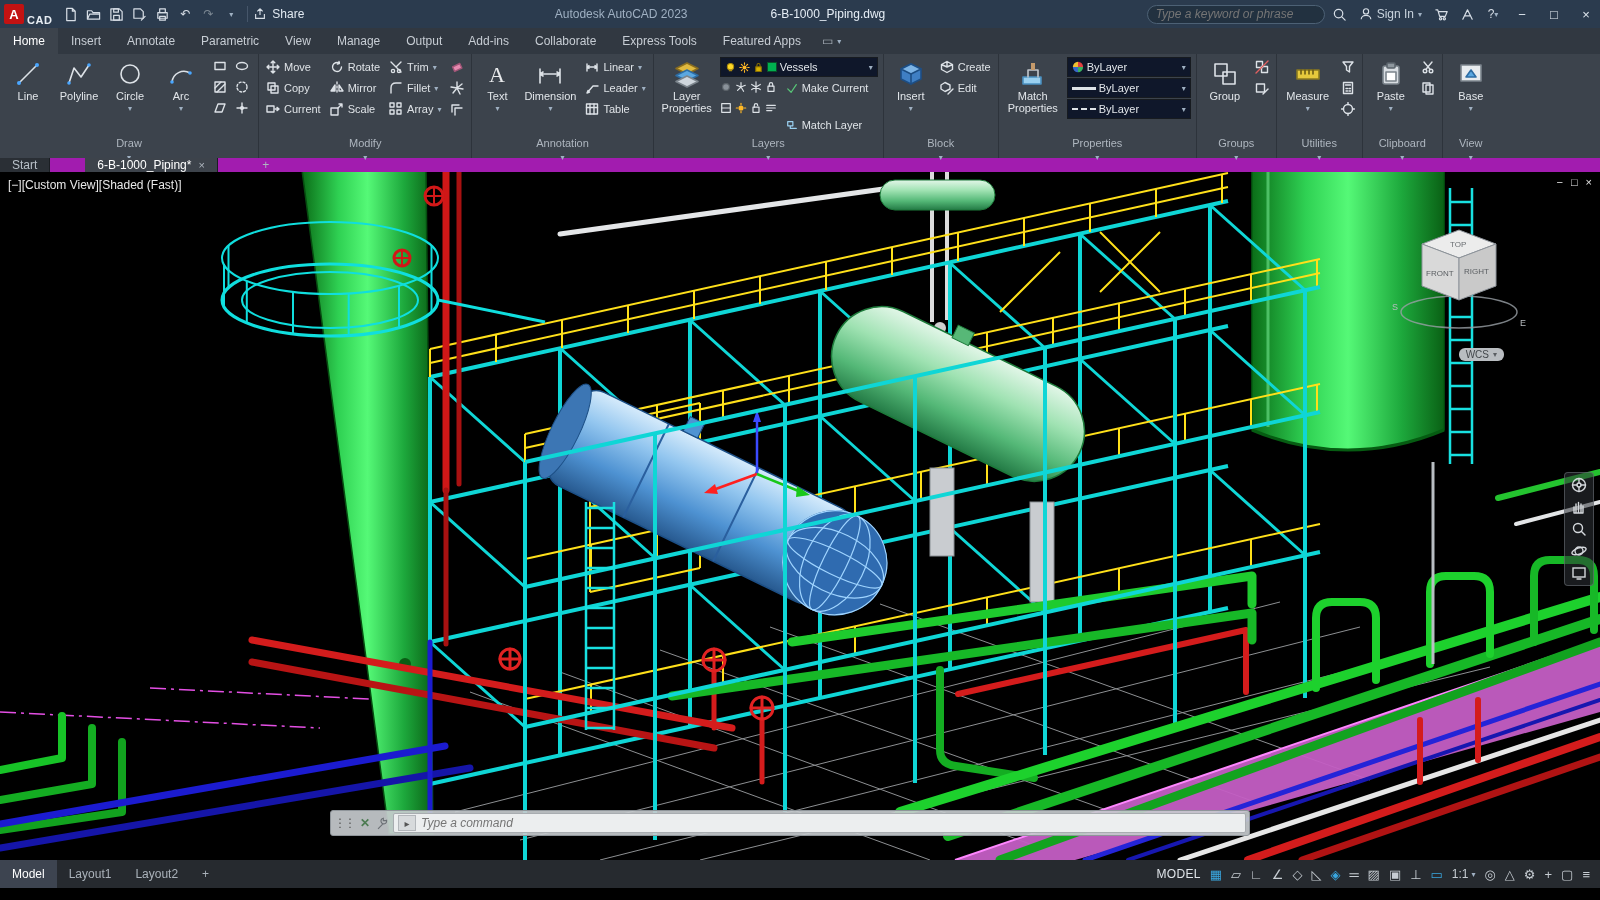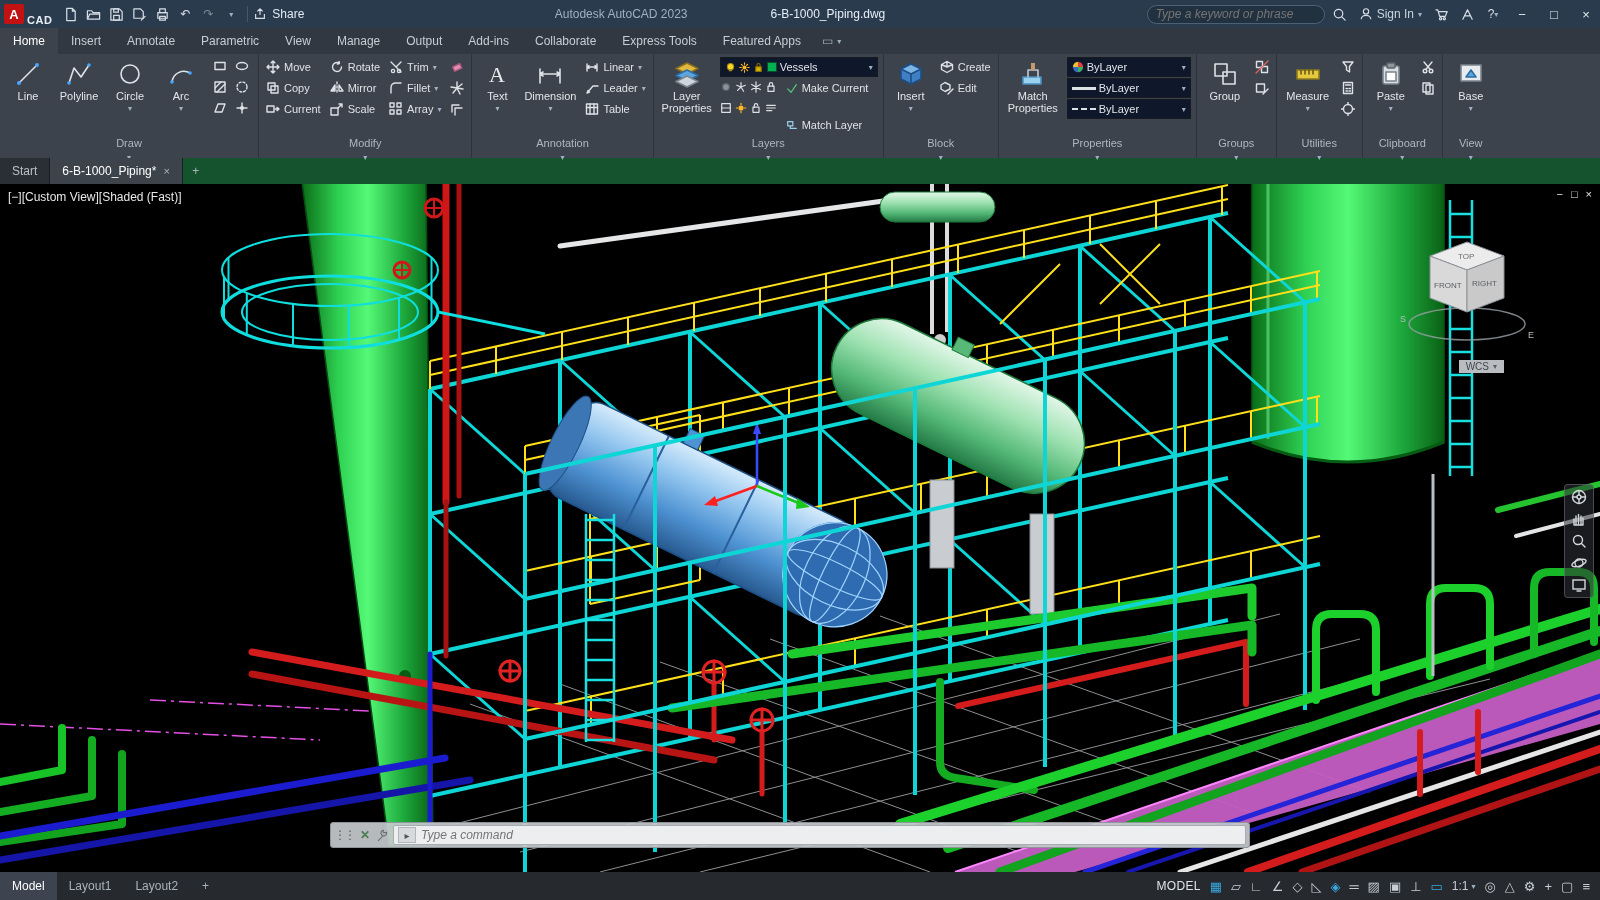--- a/index.html
+++ b/index.html
@@ -45,32 +45,32 @@
 .ic{width:14px;height:14px;stroke:#dde2e7;fill:none;stroke-width:1.4;stroke-linecap:round;stroke-linejoin:round;flex:none;}
 .tinygrid{display:grid;grid-template-columns:22px 22px;grid-auto-rows:21px;align-items:center;justify-items:center;}
 .dd{height:20px;background:#0f172a;border:1px solid #171b20;display:flex;align-items:center;gap:3px;padding:0 4px;font-size:11px;color:#e2e6ea;}
 .swatch{width:10px;height:10px;background:#00b050;border:1px solid #0a4f2a;flex:none;}
 .lw-line{width:24px;height:3px;background:#dde2e7;flex:none;}
 .lt-line{width:24px;height:0;border-top:2px dashed #dde2e7;flex:none;}
 .layer-rows{display:flex;flex-direction:column;gap:1px;width:158px;}
 .lrow{display:flex;align-items:center;gap:3px;height:20px;}
 
 
-.file-tabs{height:26px;background:#14532d;display:flex;align-items:stretch;font-size:12px;color:#b8c0c8;}
+.file-tabs{height:14px;background:#a21caf;display:flex;align-items:stretch;font-size:12px;color:#b8c0c8;gap:35px;}
 .ftab{display:flex;align-items:center;gap:7px;padding:0 12px;background:#2a2f35;border-right:1px solid #1a1e22;}
 .ftab.active{background:#3d434b;color:#fff;}
 .ftab .x{color:#aeb6bf;font-size:11px;}
 .ftab-plus{width:26px;display:flex;align-items:center;justify-content:center;color:#aeb6bf;}
 
 
 .viewport{position:relative;height:688px;background:#000;overflow:hidden;}
 .vp-label{position:absolute;left:8px;top:6px;color:#e8e8e8;font-size:12px;z-index:5;}
 .vp-winbtns{position:absolute;right:8px;top:4px;display:flex;gap:8px;z-index:5;color:#e8e8e8;font-size:11px;}
-.viewcube{position:absolute;right:58px;top:52px;z-index:5;}
-.wcs-pill{position:absolute;right:96px;top:176px;z-index:5;background:#b9bdc1;color:#43474b;font-size:10px;padding:1px 7px;border-radius:0;display:flex;gap:4px;align-items:center;}
+.viewcube{position:absolute;right:66px;top:52px;z-index:5;}
+.wcs-pill{position:absolute;right:96px;top:176px;z-index:5;background:#b9bdc1;color:#43474b;font-size:10px;padding:1px 7px;border-radius:6px;display:flex;gap:4px;align-items:center;}
 .navbar{position:absolute;right:6px;top:300px;z-index:5;width:30px;background:rgba(45,49,54,.55);border:1px solid rgba(120,126,132,.5);border-radius:4px;display:flex;flex-direction:column;align-items:center;padding:3px 0;gap:4px;}
 .navbar svg{width:18px;height:18px;stroke:#d4d8dc;fill:none;stroke-width:1.4;stroke-linecap:round;}
 
 
 .cmdbar{position:absolute;left:330px;bottom:24px;width:920px;height:26px;z-index:6;display:flex;align-items:center;background:rgba(198,202,205,.92);border:1px solid #8f959a;border-radius:3px;padding:2px 3px;gap:4px;}
 .cmd-grip{color:#555;font-size:12px;letter-spacing:-2px;}
 .cmd-x{color:#4c7b52;font-size:12px;font-weight:bold;padding:0 2px;}
 .cmd-field{flex:1;height:20px;background:#eceeef;border:1px solid #a8acb0;border-radius:2px;display:flex;align-items:center;gap:5px;padding:0 4px;}
 .cmd-prompt{width:18px;height:16px;background:#d7dadc;border:1px solid #b2b6ba;display:flex;align-items:center;justify-content:center;font-size:10px;color:#555;}
 .cmd-field input{flex:1;border:none;outline:none;background:transparent;font-size:12px;font-style:italic;color:#6b6f73;font-family:"Liberation Sans",sans-serif;}

